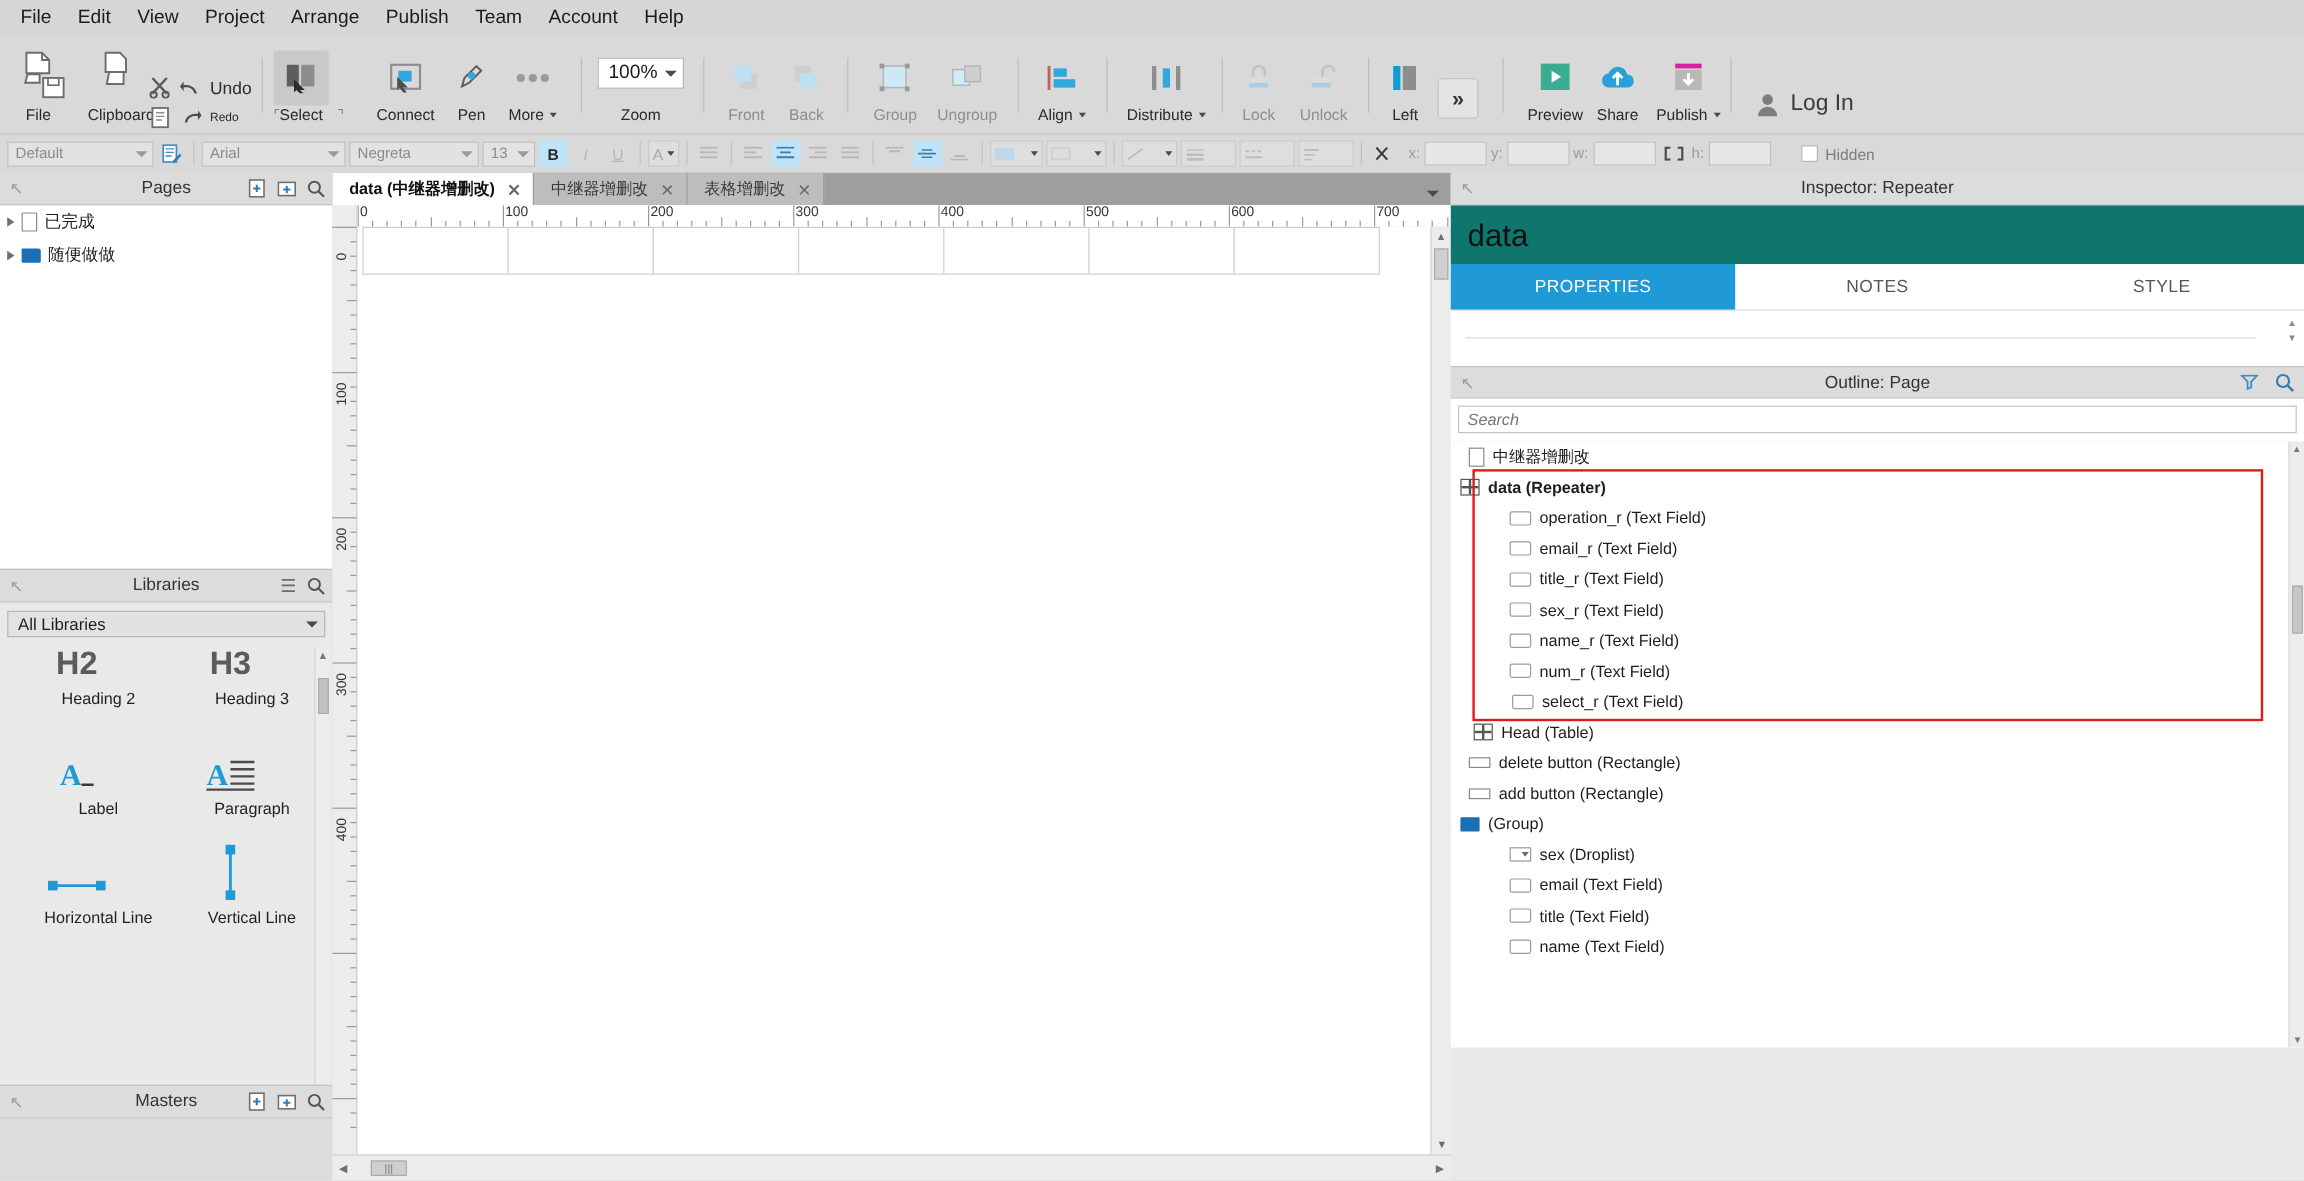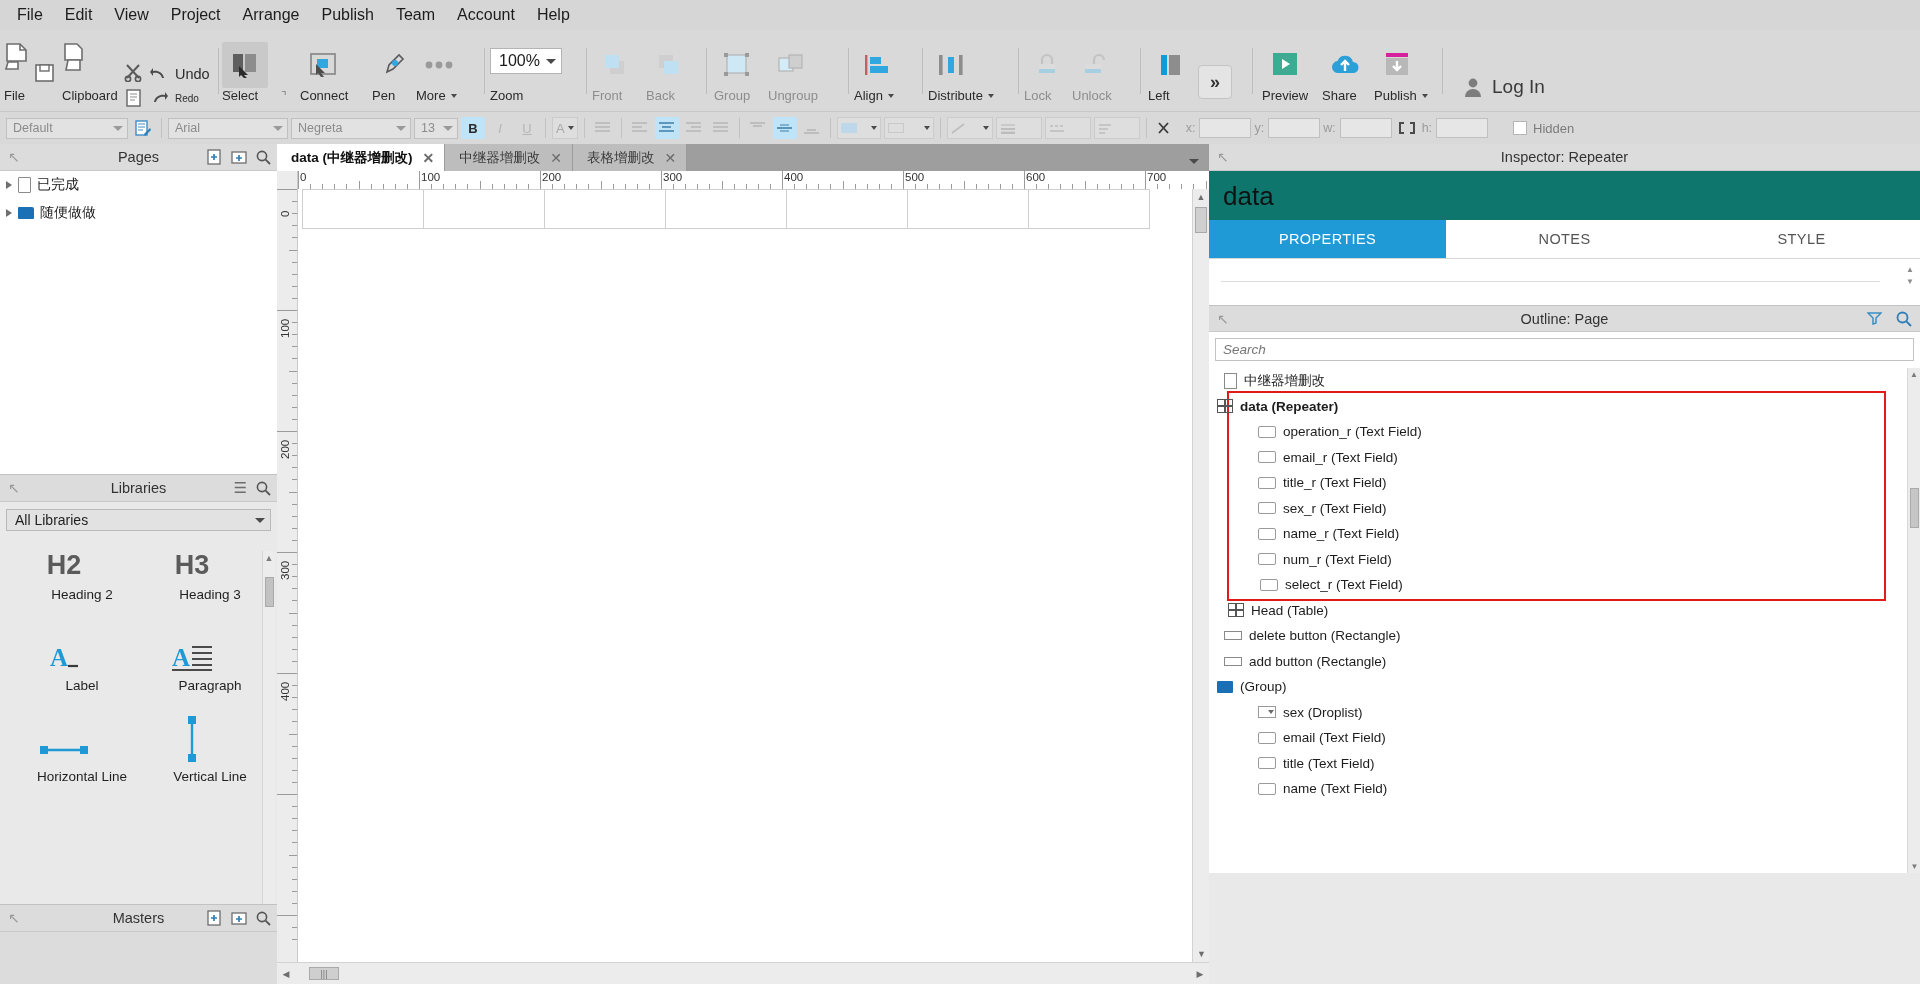--- a/index.html
+++ b/index.html
@@ -23,21 +23,21 @@
   .menubar .mi {
     padding: 4px 11px; font-size: 16px; color: #1c1c1c; cursor: default;
     line-height: 20px;
   }
 
   
   .ribbon {
     position: absolute; left: 0; top: 30px; width: 1920px; height: 81px;
     background: #d9d9d9;
   }
-  .rgroup { position: absolute; top: 0; height: 81px; display: flex; flex-direction: column; align-items: flex-start; }
+  .rgroup { position: absolute; top: 0; height: 81px; display: flex; flex-direction: column; align-items: center; }
   .ricon { display:flex; align-items:center; justify-content:center; }
   .rlabel { font-size: 13px; color:#2a2a2a; position:absolute; bottom:8px; white-space:nowrap; }
   .rlabel.dim { color:#8d8d8d; }
   .rsep { position:absolute; top:18px; width:1px; height:46px; background:#bdbdbd; }
 
   .btnbox { width:46px; height:46px; display:flex; align-items:center; justify-content:center; border-radius:2px; }
   .btnbox.sel { background:#c9c9c9; }
 
   .zoomsel {
     width: 72px; height: 26px; background:#fff; border:1px solid #b4b4b4;
@@ -91,21 +91,21 @@
   .folderico { width:16px;height:12px;background:#1b6fb5;border-radius:1px 2px 1px 1px; }
 
   .pages-panel { position:absolute; left:0; top:0; width:277px; height:330px; }
   .libs-panel  { position:absolute; left:0; top:330px; width:277px; height:430px; background:#e9e9e9; border-top:1px solid #c2c2c2; }
   .masters-panel { position:absolute; left:0; top:760px; width:277px; height:80px; background:#dcdcdc; border-top:1px solid #c2c2c2; }
 
   .libselect {
     margin:7px 6px 0 6px; height:22px; background:#e2e2e2; border:1px solid #b9b9b9;
     display:flex;align-items:center;justify-content:space-between;padding:0 5px 0 8px;font-size:14px;color:#1e1e1e;
   }
-  .libgrid { position:relative; margin-top:20px; height:calc(100% - 40px); overflow:hidden; }
+  .libgrid { position:relative; margin-top:8px; height:calc(100% - 40px); overflow:hidden; }
   .libcell { position:absolute; width:128px; text-align:center; }
   .libcell .g { height:46px; display:flex; align-items:flex-end; justify-content:center; }
   .libcell .t { font-size:13.5px; color:#1f1f1f; margin-top:6px;padding-left:36px; }
   .libscroll { position:absolute; right:2px; top:0; width:13px; height:100%; background:#ececec; border-left:1px solid #d5d5d5; }
   .libscroll .up, .libscroll .dn { height:14px; display:flex;align-items:center;justify-content:center;color:#7b7b7b;font-size:9px; }
   .libscroll .thumb { position:absolute; top:26px; left:2px; width:9px; height:30px; background:#c2c2c2; border:1px solid #a9a9a9; }
 
   
   .canvaswrap { position:absolute; left:277px; top:144px; width:932px; height:840px; background:#e0e0e0; }
   .tabbar { height:27px; background:#9e9e9e; display:flex; align-items:flex-end; position:relative; }
@@ -480,21 +480,21 @@
         <rect x="1" y="1" width="11" height="14" fill="#fff" stroke="#3e8cc4" stroke-width="1.4"></rect>
         <path d="M3 4h7 M3 7h7 M3 10h5" stroke="#3e8cc4" stroke-width="1.1"></path>
         <path d="M9 14 L15 8 L16 10 L10 16 z" fill="#2e7fb8"></path>
       </svg>
     </div>
     <div class="vsep"></div>
     <div class="fld" style="width:120px;">
       <span>Arial</span>
       <span class="caret"></span>
     </div>
-    <div class="fld" style="width:120px;gap:19px;">
+    <div class="fld" style="width:108px;gap:19px;">
       <span>Negreta</span>
       <span class="caret"></span>
     </div>
     <div class="fld" style="width:44px;">
       <span>13</span>
       <span class="caret"></span>
     </div>
     <div class="iconbtn on" style="font-weight:bold;">B</div>
     <div class="iconbtn dis" style="font-style:italic;">I</div>
     <div class="iconbtn dis" style="text-decoration:underline;">U</div>

